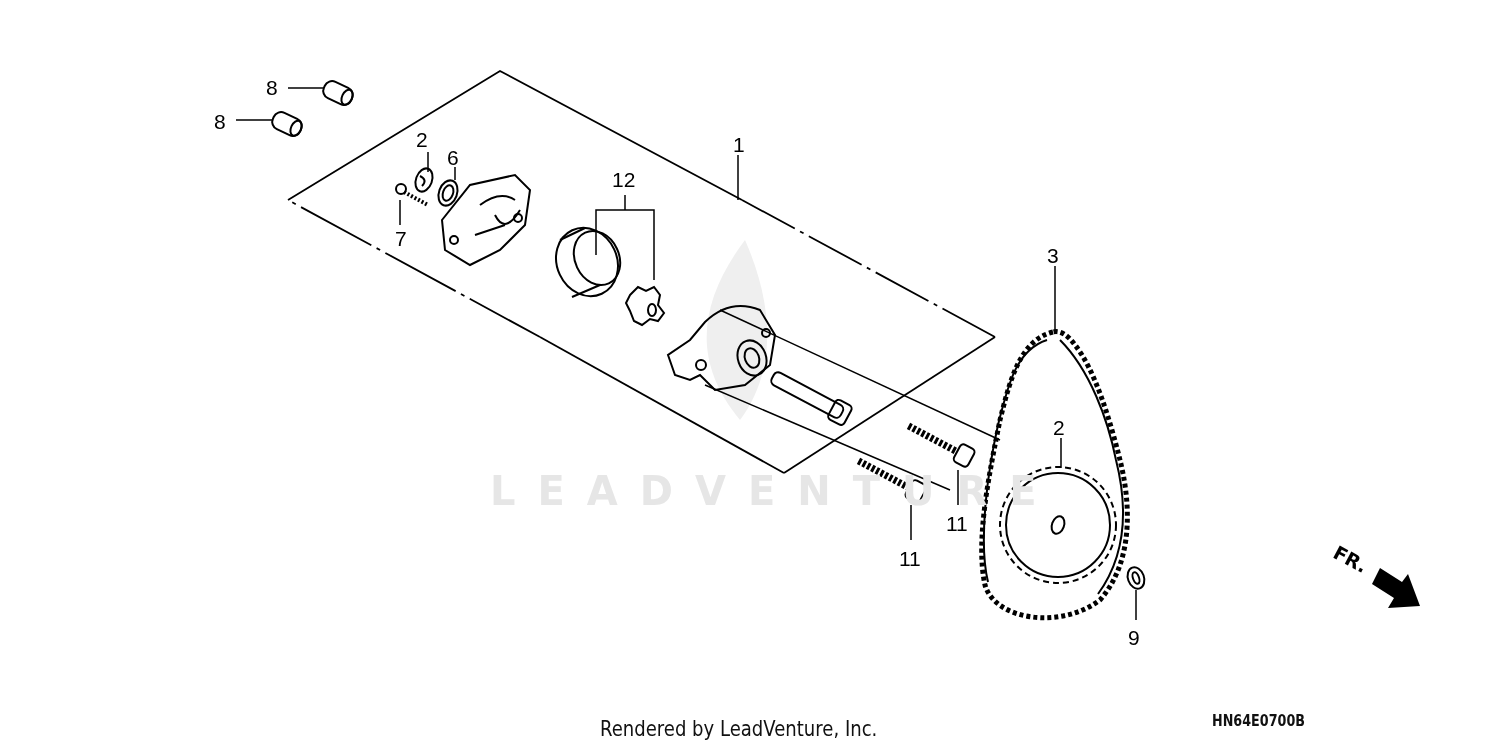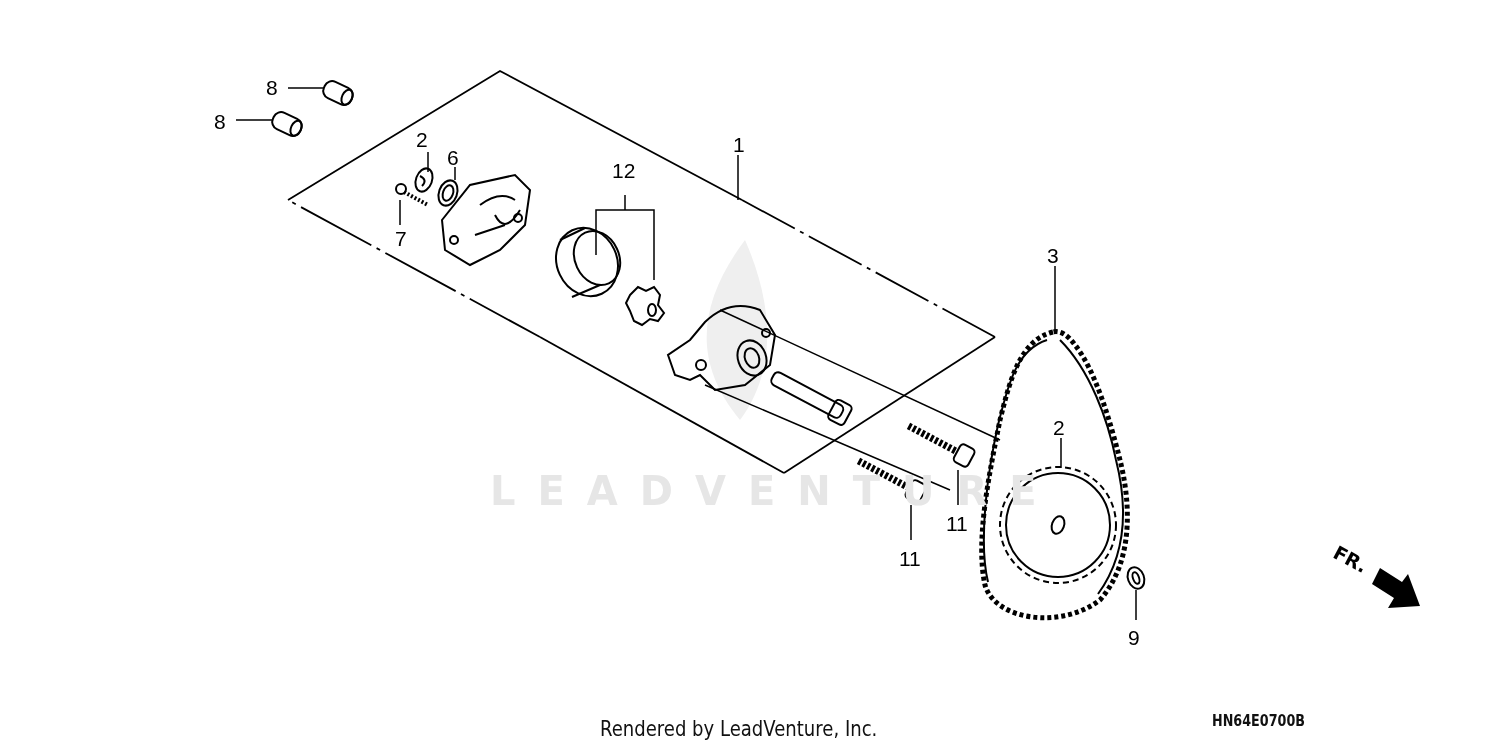--- a/index.html
+++ b/index.html
@@ -124,20 +124,20 @@
   <div class="callout" style="left:1053px;top:417px">2</div>
   <div class="callout" style="left:1047px;top:245px">3</div>
   <div class="callout" style="left:447px;top:147px">6</div>
   <div class="callout" style="left:395px;top:228px">7</div>
   <div class="callout" style="left:266px;top:77px">8</div>
   <div class="callout" style="left:214px;top:111px">8</div>
   <div class="callout" style="left:1128px;top:627px">9</div>
   <div class="callout" style="left:416px;top:129px">2</div>
   <div class="callout" style="left:946px;top:513px">11</div>
   <div class="callout" style="left:899px;top:548px">11</div>
-  <div class="callout" style="left:612px;top:160px">12</div>
+  <div class="callout" style="left:612px;top:169px">12</div>
 
   <div class="fr-label">FR.</div>
   <span style="position:absolute;left:1372px;top:568px;width:48px;height:40px;"></span>
 
   <div class="footer-credit">Rendered by LeadVenture, Inc.</div>
   <div class="footer-code">HN64E0700B</div>
 </div>
 
 </body></html>

